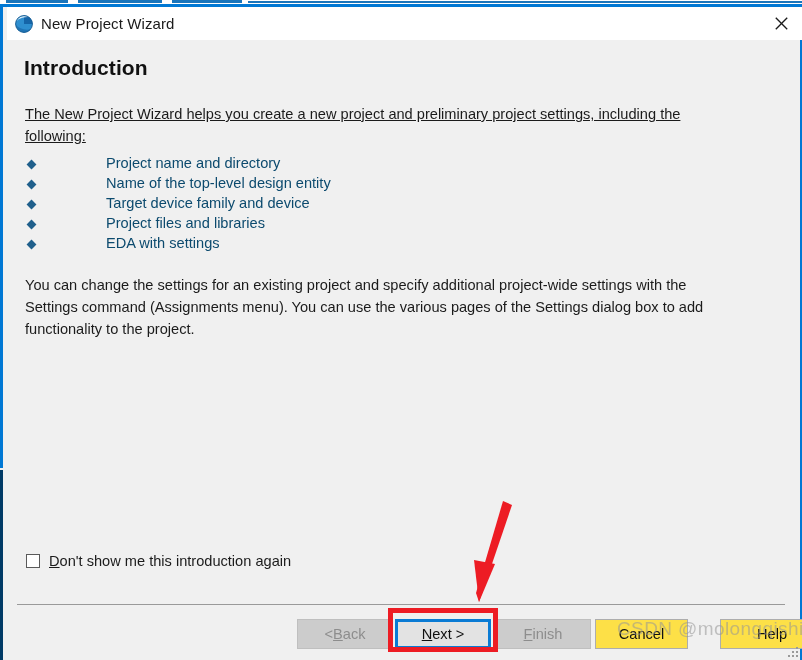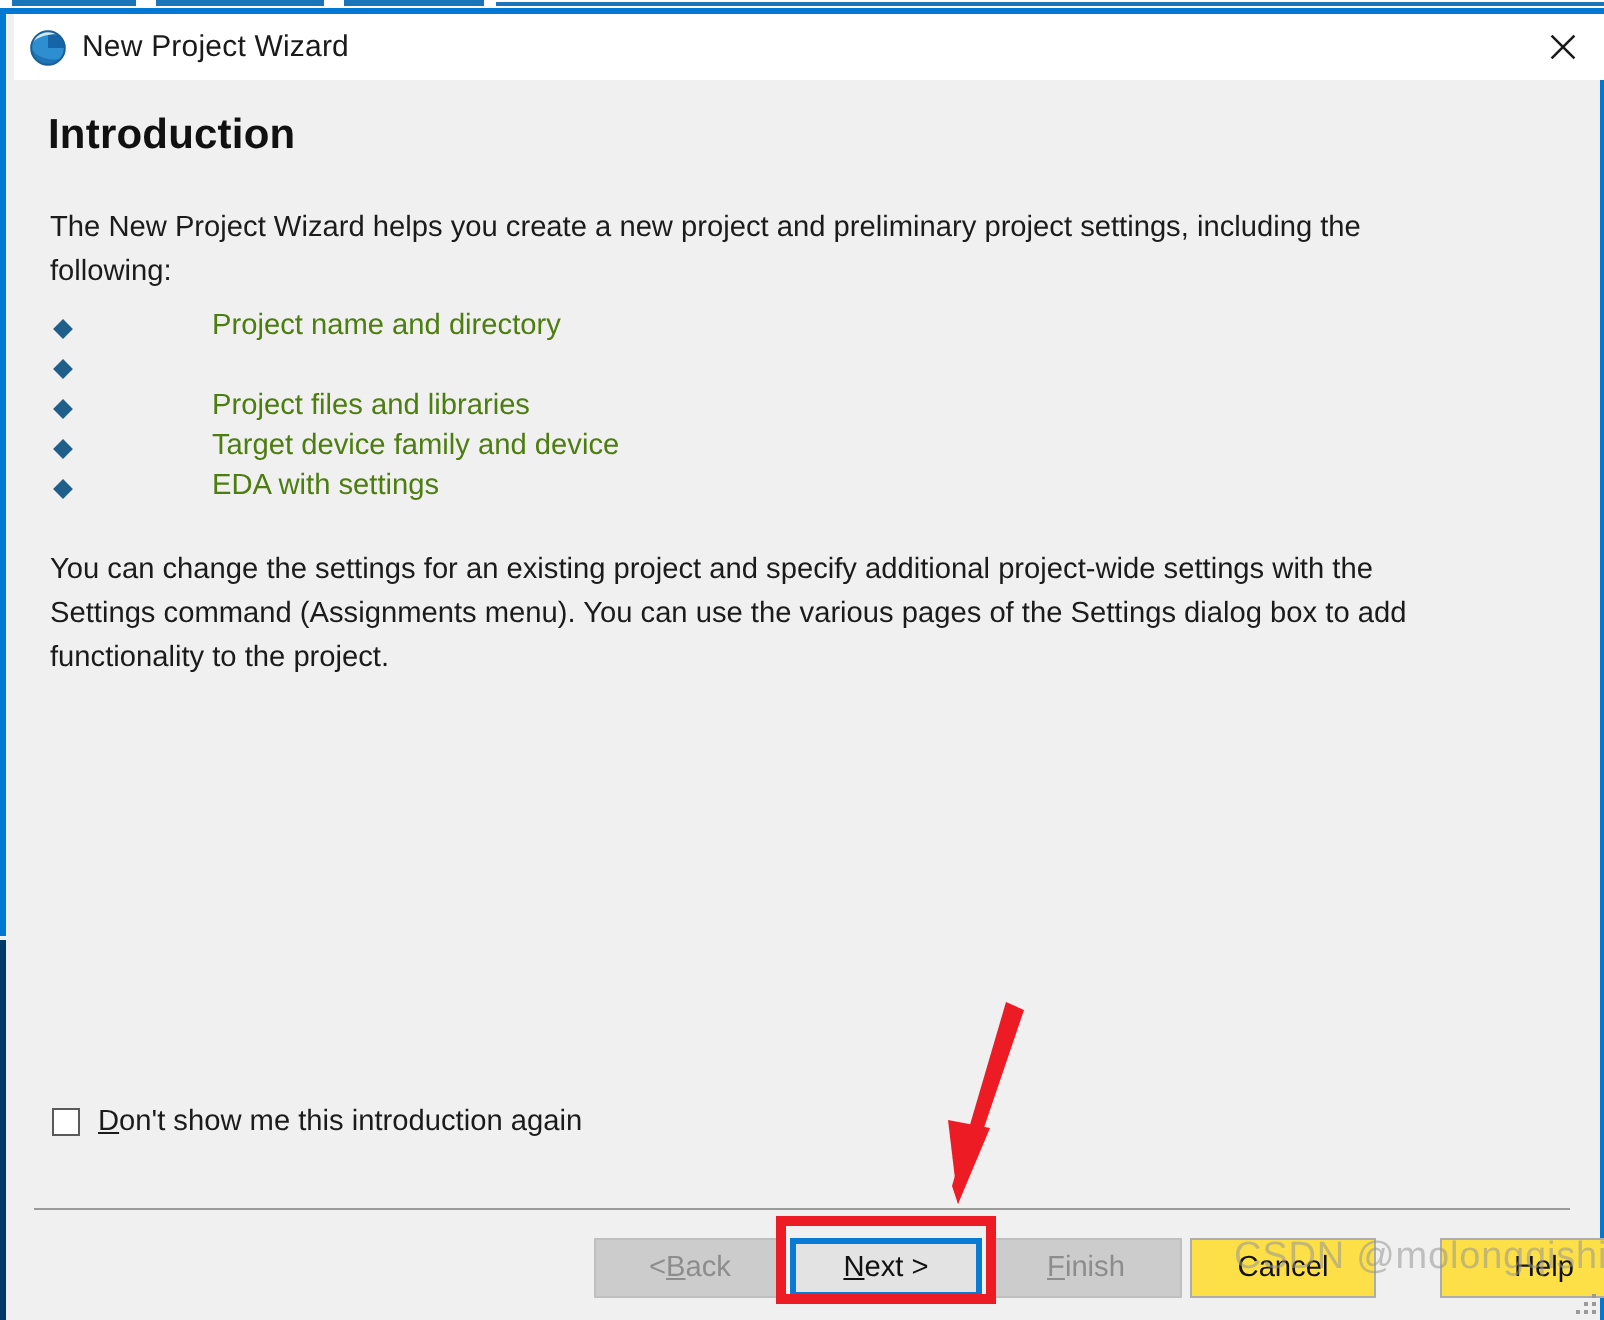--- a/index.html
+++ b/index.html
@@ -133,33 +133,33 @@
     letter-spacing: 0.1px;
   }
   .para {
     position: absolute;
     left: 22px;
     width: 702px;
     font-size: 14.6px;
     color: #1b1b1b;
     line-height: 22px;
   }
-  .para.p1 { top: 63px; }
+  .para.p1 { top: 63px; text-decoration: underline; }
   .para.p2 { top: 234px; width: 712px; }
 
   .bullets {
     position: absolute;
     left: 22px; top: 115px;
     width: 700px;
   }
   .bullet-row {
     height: 20px;
     position: relative;
     font-size: 14.6px;
-    color: #4d7c0f;
+    color: #0c4a6e;
   }
   .bullet-mark {
     position: absolute;
     left: 3px; top: 6px;
     width: 7px; height: 7px;
     background: #1f5f8b;
     transform: rotate(45deg);
   }
   .bullet-label {
     position: absolute;
@@ -323,28 +323,29 @@
 
       <div class="para p1">The New Project Wizard helps you create a new project and preliminary project settings, including the following:</div>
 
       <div class="bullets">
         <div class="bullet-row">
           <span class="bullet-mark"></span>
           <span class="bullet-label">Project name and directory</span>
         </div>
         <div class="bullet-row">
           <span class="bullet-mark"></span>
+          <span class="bullet-label">Name of the top-level design entity</span>
+        </div>
+        <div class="bullet-row">
+          <span class="bullet-mark"></span>
+          <span class="bullet-label">Target device family and device</span>
         </div>
         <div class="bullet-row">
           <span class="bullet-mark"></span>
           <span class="bullet-label">Project files and libraries</span>
-        </div>
-        <div class="bullet-row">
-          <span class="bullet-mark"></span>
-          <span class="bullet-label">Target device family and device</span>
         </div>
         <div class="bullet-row">
           <span class="bullet-mark"></span>
           <span class="bullet-label">EDA with settings</span>
         </div>
       </div>
 
       <div class="para p2">You can change the settings for an existing project and specify additional project-wide settings with the Settings command (Assignments menu). You can use the various pages of the Settings dialog box to add functionality to the project.</div>
 
       <div class="checkrow">

